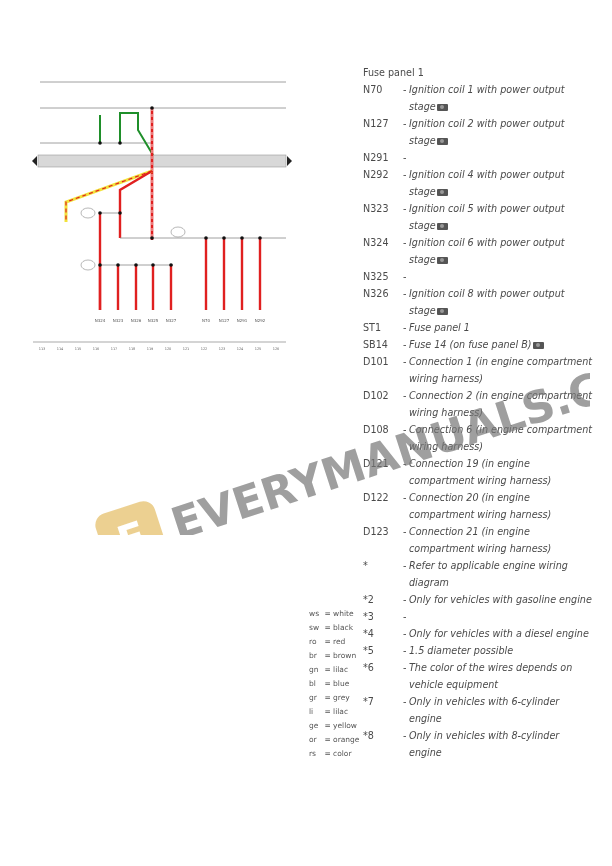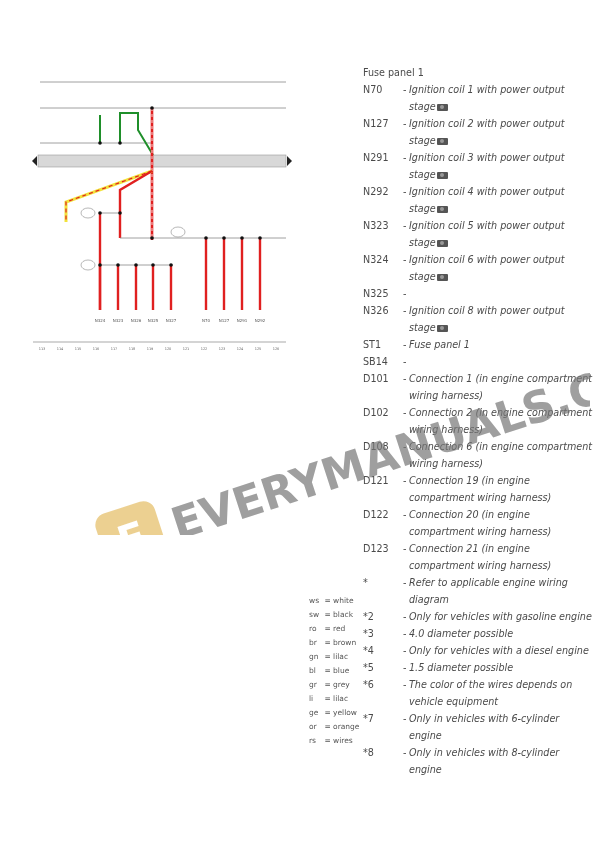--- a/index.html
+++ b/index.html
@@ -7,21 +7,21 @@
          font-family:"DejaVu Sans", sans-serif; color:#4a4a4a; }
   .diagram { position:absolute; left:28px; top:70px; width:270px; height:300px; }
   .legend-panel { position:absolute; left:363px; top:30px; width:230px; font-size:9.6px; line-height:17px;margin-top:34px; }
   .legend-title { height:17px; }
   .row { display:flex; }
   .code { width:40px; flex:none; }
   .dash { width:6px; flex:none; }
   .desc { flex:1;font-style:italic; }
   .cam { display:inline-block; width:11px; height:7px; background:#555; border-radius:1px; vertical-align:middle; margin-left:1px; position:relative; }
   .cam:after { content:""; position:absolute; left:3px; top:1px; width:4px; height:4px; border-radius:50%; background:#999; }
-  .colors { position:absolute; left:309px; top:594px; font-size:7.5px; line-height:14px; color:#555; }
+  .colors { position:absolute; left:309px; top:607px; font-size:7.5px; line-height:14px; color:#555; }
   .colors .ab { display:inline-block; width:13px; }
   .watermark { position:absolute; left:70px; top:345px; width:520px; height:190px; pointer-events:none; }
 </style>
 </head>
 <body>
 
 <svg class="diagram" viewBox="0 0 270 300">
 
   <line x1="12" y1="12" x2="258" y2="12" stroke="#888" stroke-width="0.8"></line>
   <line x1="12" y1="38" x2="258" y2="38" stroke="#888" stroke-width="0.8"></line>
@@ -121,21 +121,20 @@
         <span class="desc"><span>Ignition coil 1 with power output stage</span><span class="cam"></span></span>
       </div>
       <div class="row">
         <span class="code">N127</span>
         <span class="dash">-</span>
         <span class="desc"><span>Ignition coil 2 with power output stage</span><span class="cam"></span></span>
       </div>
       <div class="row">
         <span class="code">N291</span>
         <span class="dash">-</span>
-        <span class="desc"><span>Ignition coil 3 with power output stage</span><span class="cam"></span></span>
       </div>
       <div class="row">
         <span class="code">N292</span>
         <span class="dash">-</span>
         <span class="desc"><span>Ignition coil 4 with power output stage</span><span class="cam"></span></span>
       </div>
       <div class="row">
         <span class="code">N323</span>
         <span class="dash">-</span>
         <span class="desc"><span>Ignition coil 5 with power output stage</span><span class="cam"></span></span>
@@ -155,20 +154,21 @@
         <span class="desc"><span>Ignition coil 8 with power output stage</span><span class="cam"></span></span>
       </div>
       <div class="row">
         <span class="code">ST1</span>
         <span class="dash">-</span>
         <span class="desc"><span>Fuse panel 1</span></span>
       </div>
       <div class="row">
         <span class="code">SB14</span>
         <span class="dash">-</span>
+        <span class="desc"><span>Fuse 14 (on fuse panel B)</span><span class="cam"></span></span>
       </div>
       <div class="row">
         <span class="code">D101</span>
         <span class="dash">-</span>
         <span class="desc"><span>Connection 1 (in engine compartment wiring harness)</span></span>
       </div>
       <div class="row">
         <span class="code">D102</span>
         <span class="dash">-</span>
         <span class="desc"><span>Connection 2 (in engine compartment wiring harness)</span></span>
@@ -199,21 +199,20 @@
         <span class="desc"><span>Refer to applicable engine wiring diagram</span></span>
       </div>
       <div class="row">
         <span class="code">*2</span>
         <span class="dash">-</span>
         <span class="desc"><span>Only for vehicles with gasoline engine</span></span>
       </div>
       <div class="row">
         <span class="code">*3</span>
         <span class="dash">-</span>
-        <span class="desc"><span>4.0 diameter possible</span></span>
       </div>
       <div class="row">
         <span class="code">*4</span>
         <span class="dash">-</span>
         <span class="desc"><span>Only for vehicles with a diesel engine</span></span>
       </div>
       <div class="row">
         <span class="code">*5</span>
         <span class="dash">-</span>
         <span class="desc"><span>1.5 diameter possible</span></span>
@@ -240,21 +239,21 @@
     <div><span class="ab">ws</span> = <span>white</span></div>
     <div><span class="ab">sw</span> = <span>black</span></div>
     <div><span class="ab">ro</span> = <span>red</span></div>
     <div><span class="ab">br</span> = <span>brown</span></div>
     <div><span class="ab">gn</span> = <span>lilac</span></div>
     <div><span class="ab">bl</span> = <span>blue</span></div>
     <div><span class="ab">gr</span> = <span>grey</span></div>
     <div><span class="ab">li</span> = <span>lilac</span></div>
     <div><span class="ab">ge</span> = <span>yellow</span></div>
     <div><span class="ab">or</span> = <span>orange</span></div>
-    <div><span class="ab">rs</span> = <span>wires</span></div>
+    <div><span class="ab">rs</span> = <span>color</span></div>
   </div>
 
 <svg class="watermark" viewBox="0 0 520 190">
   <g transform="rotate(-18 260 95)">
     <rect x="10" y="95" width="62" height="62" rx="12" fill="#e9c87e" opacity="0.85"></rect>
     <text x="41" y="141" font-size="40" font-weight="bold" fill="#fff" text-anchor="middle" font-family="DejaVu Sans, sans-serif">E</text>
     <text x="84" y="143" font-size="44" font-weight="bold" fill="#777" opacity="0.7" font-family="DejaVu Sans, sans-serif">EVERYMANUALS.COM</text>
   </g>
 </svg>
 

